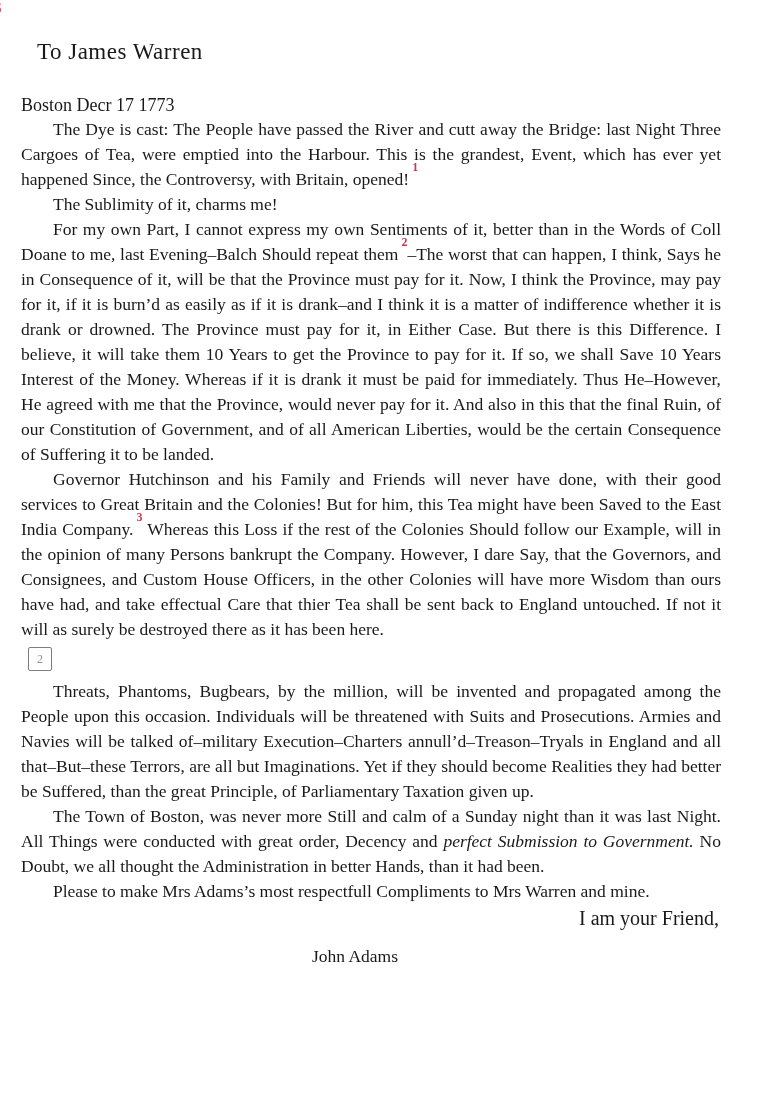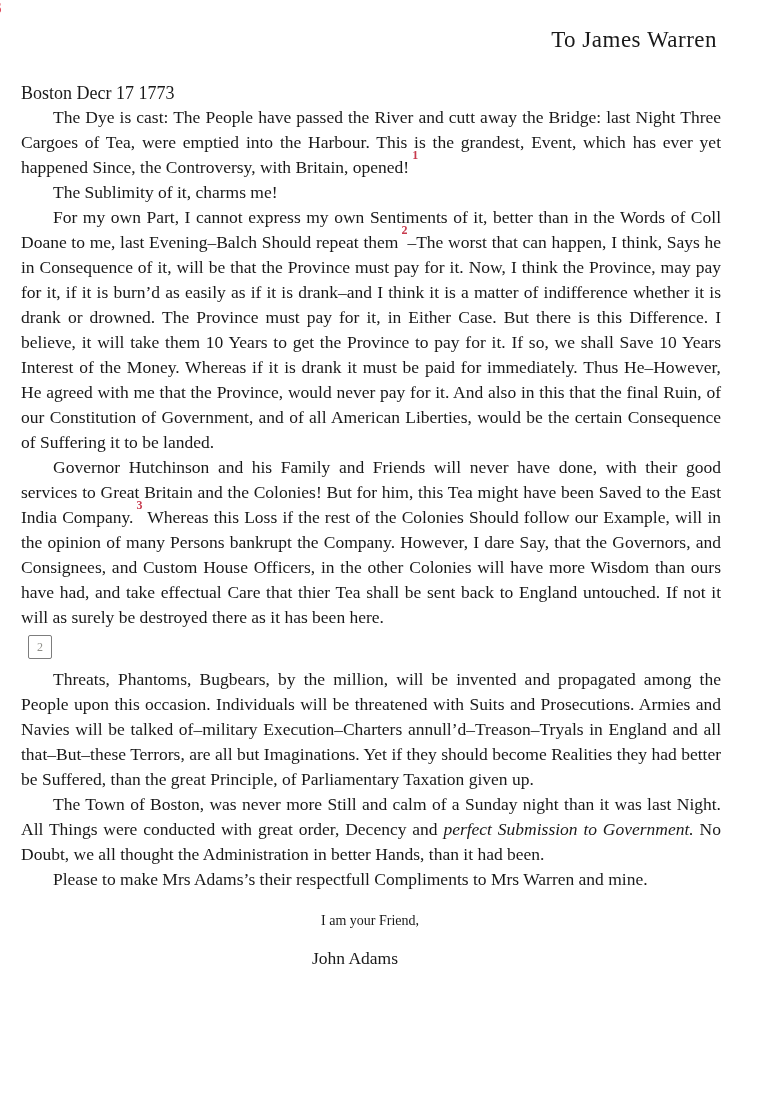--- a/index.html
+++ b/index.html
@@ -17,24 +17,24 @@
   }
   .margin-glyph {
     position: absolute;
     left: -6px;
     top: 0px;
     font-size: 15px;
     font-weight: bold;
     color: #df4a5b;
   }
   .title {
-    margin: 4px;
+    margin: 16px;
     font-size: 23px;
     font-weight: 400;
-    text-align: right;
+    text-align: left;
     letter-spacing: 0.5px;
     line-height: 28px;
   }
   .dateline {
     margin-top: 28px;
     font-size: 18px;
     line-height: 23px;
     padding-right: 15px;
   }
   .salutation {
@@ -70,24 +70,24 @@
     margin: 5px 0 8px 7px;
     display: flex;
     align-items: center;
     justify-content: center;
   }
   .page-marker span {
     font-size: 12px;
     color: #90908a;
   }
   .closing {
-    margin-top: 16px;
-    font-size: 14px;
+    margin-top: 2px;
+    font-size: 20px;
     line-height: 25px;
-    text-align: center;
+    text-align: right;
     padding-right: 2px;
   }
   .signature {
     margin-top: 13px;
     font-size: 17.5px;
     line-height: 25px;
     text-align: center;
     padding-right: 32px;
   }
 </style>
@@ -112,19 +112,19 @@
   <p class="para"><span>Governor Hutchinson and his Family and Friends will never have done, with their good services to Great Britain and the Colonies! But for him, this Tea might have been Saved to the East India Company.</span><sup class="fn">3</sup><span> Whereas this Loss if the rest of the Colonies Should follow our Example, will in the opinion of many Persons bankrupt the Company. However, I dare Say, that the Governors, and Consignees, and Custom House Officers, in the other Colonies will have more Wisdom than ours have had, and take effectual Care that thier Tea shall be sent back to England untouched. If not it will as surely be destroyed there as it has been here.</span></p>
 
   <div class="page-marker">
       <span>2</span>
     </div>
 
   <p class="para">Threats, Phantoms, Bugbears, by the million, will be invented and propagated among the People upon this occasion. Individuals will be threatened with Suits and Prosecutions. Armies and Navies will be talked of–military Execution–Charters annull’d–Treason–Tryals in England and all that–But–these Terrors, are all but Imaginations. Yet if they should become Realities they had better be Suffered, than the great Principle, of Parliamentary Taxation given up.</p>
 
   <p class="para"><span>The Town of Boston, was never more Still and calm of a Sunday night than it was last Night. All Things were conducted with great order, Decency and </span><span class="italic">perfect Submission to Government.</span><span> No Doubt, we all thought the Administration in better Hands, than it had been.</span></p>
 
-  <p class="para">Please to make Mrs Adams’s their respectfull Compliments to Mrs Warren and mine.</p>
+  <p class="para">Please to make Mrs Adams’s most respectfull Compliments to Mrs Warren and mine.</p>
 
   <div class="closing">I am your Friend,</div>
 
   <div class="signature">John Adams</div>
 
 </div>
 
 </body></html>

